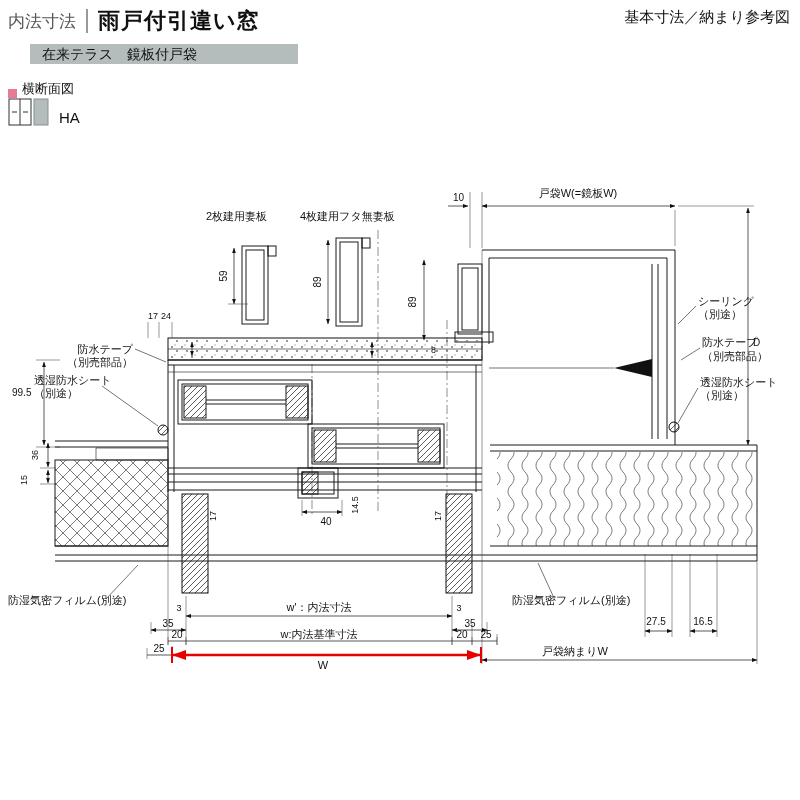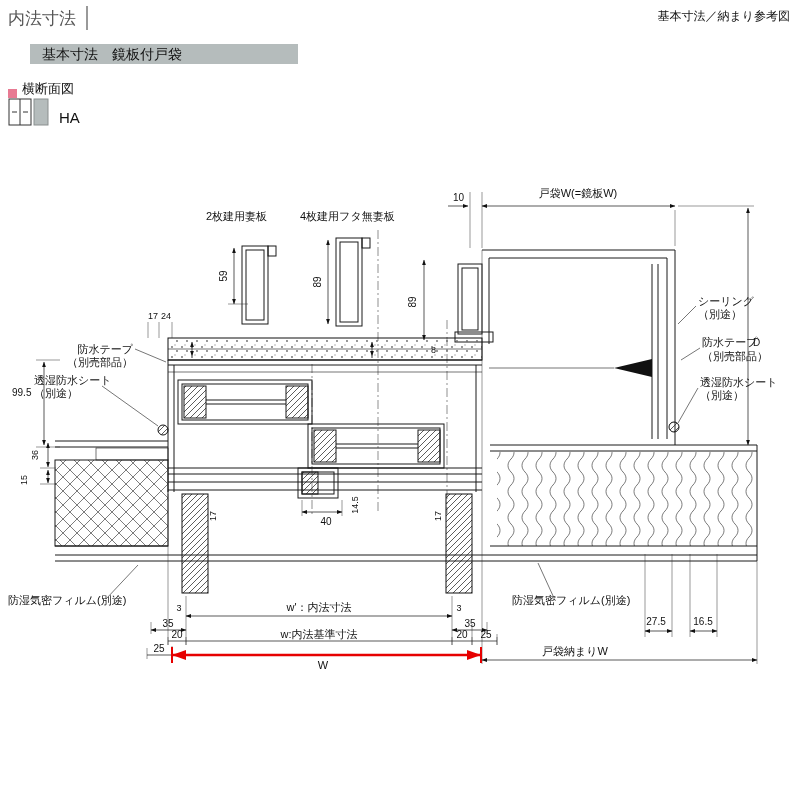--- a/index.html
+++ b/index.html
@@ -2,21 +2,21 @@
 <html><head>
 <meta charset="utf-8">
 <style>
   html,body{margin:0;padding:0;background:#fff;}
   body{width:800px;height:800px;position:relative;overflow:hidden;
        font-family:"Liberation Sans","DejaVu Sans",sans-serif;color:#111;}
   .hdr-row{position:absolute;top:6px;left:8px;display:flex;align-items:center;}
   .hdr-cat{font-size:17px;color:#555;}
   .hdr-div{border-left:2px solid #999;height:24px;margin:0 10px;}
   .hdr-title{font-size:22px;font-weight:bold;color:#111;letter-spacing:1px;}
-  .hdr-corner{position:absolute;top:8px;right:10px;font-size:12px;}
+  .hdr-corner{position:absolute;top:8px;right:10px;font-size:15px;}
   .sub-bar{position:absolute;top:44px;left:30px;width:256px;height:20px;
            background:#b5bcbc;font-size:14px;line-height:20px;padding-left:12px;}
   .sec-row{position:absolute;top:80px;left:8px;display:flex;align-items:flex-end;font-size:13px;}
   .pink-sq{width:9px;height:9px;background:#e87a93;display:inline-block;margin-right:5px;}
   .var-row{position:absolute;top:98px;left:8px;display:flex;align-items:flex-end;font-size:15px;}
   .var-row svg{margin-right:9px;}
   .drawing{position:absolute;top:134px;left:0;}
   svg text{font-family:"Liberation Sans","DejaVu Sans",sans-serif;font-size:11px;fill:#111;}
   svg text.d{font-size:10px;}
   svg text.s{font-size:9px;}
@@ -25,24 +25,25 @@
   .dim{stroke:#111;stroke-width:.7;fill:none;}
   .ext{stroke:#333;stroke-width:.5;fill:none;}
   .cl line{stroke:#444;stroke-width:.6;stroke-dasharray:9 3 2 3;}
 </style>
 </head>
 <body>
 
 <div class="hdr-row">
   <span class="hdr-cat">内法寸法</span>
   <span class="hdr-div"></span>
+  <span class="hdr-title">雨戸付引違い窓</span>
 </div>
 <div class="hdr-corner">基本寸法／納まり参考図</div>
 <div class="sub-bar">
-  <span>基本寸法　鏡板付戸袋</span>
+  <span>在来テラス　鏡板付戸袋</span>
 </div>
 <div class="sec-row">
   <span class="pink-sq"></span>
   <span>横断面図</span>
 </div>
 <div class="var-row">
   <svg width="42" height="28">
     <rect x="1" y="1" width="22" height="26" fill="#fff" stroke="#333"></rect>
     <line x1="12" y1="1" x2="12" y2="27" stroke="#333" stroke-width="1"></line>
     <line x1="4" y1="14" x2="9" y2="14" stroke="#333" stroke-width="1"></line>

